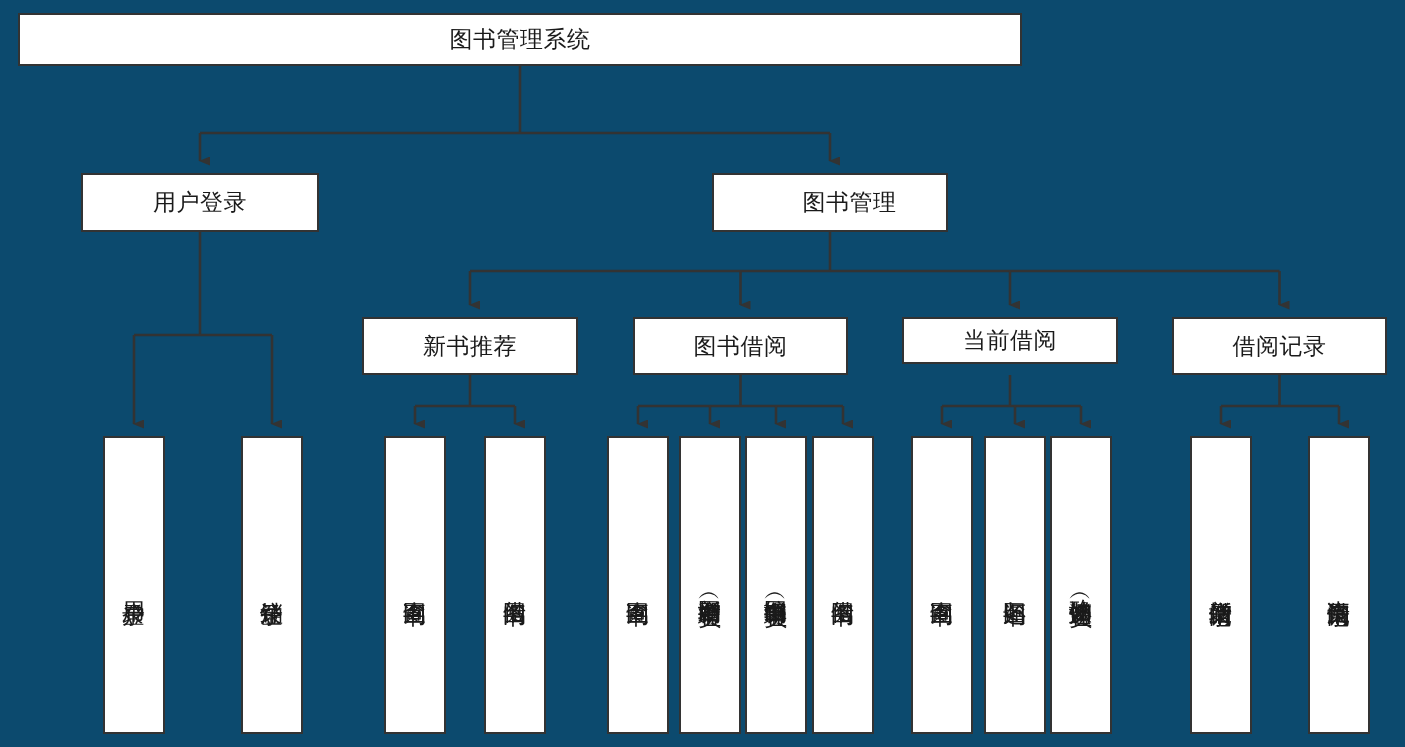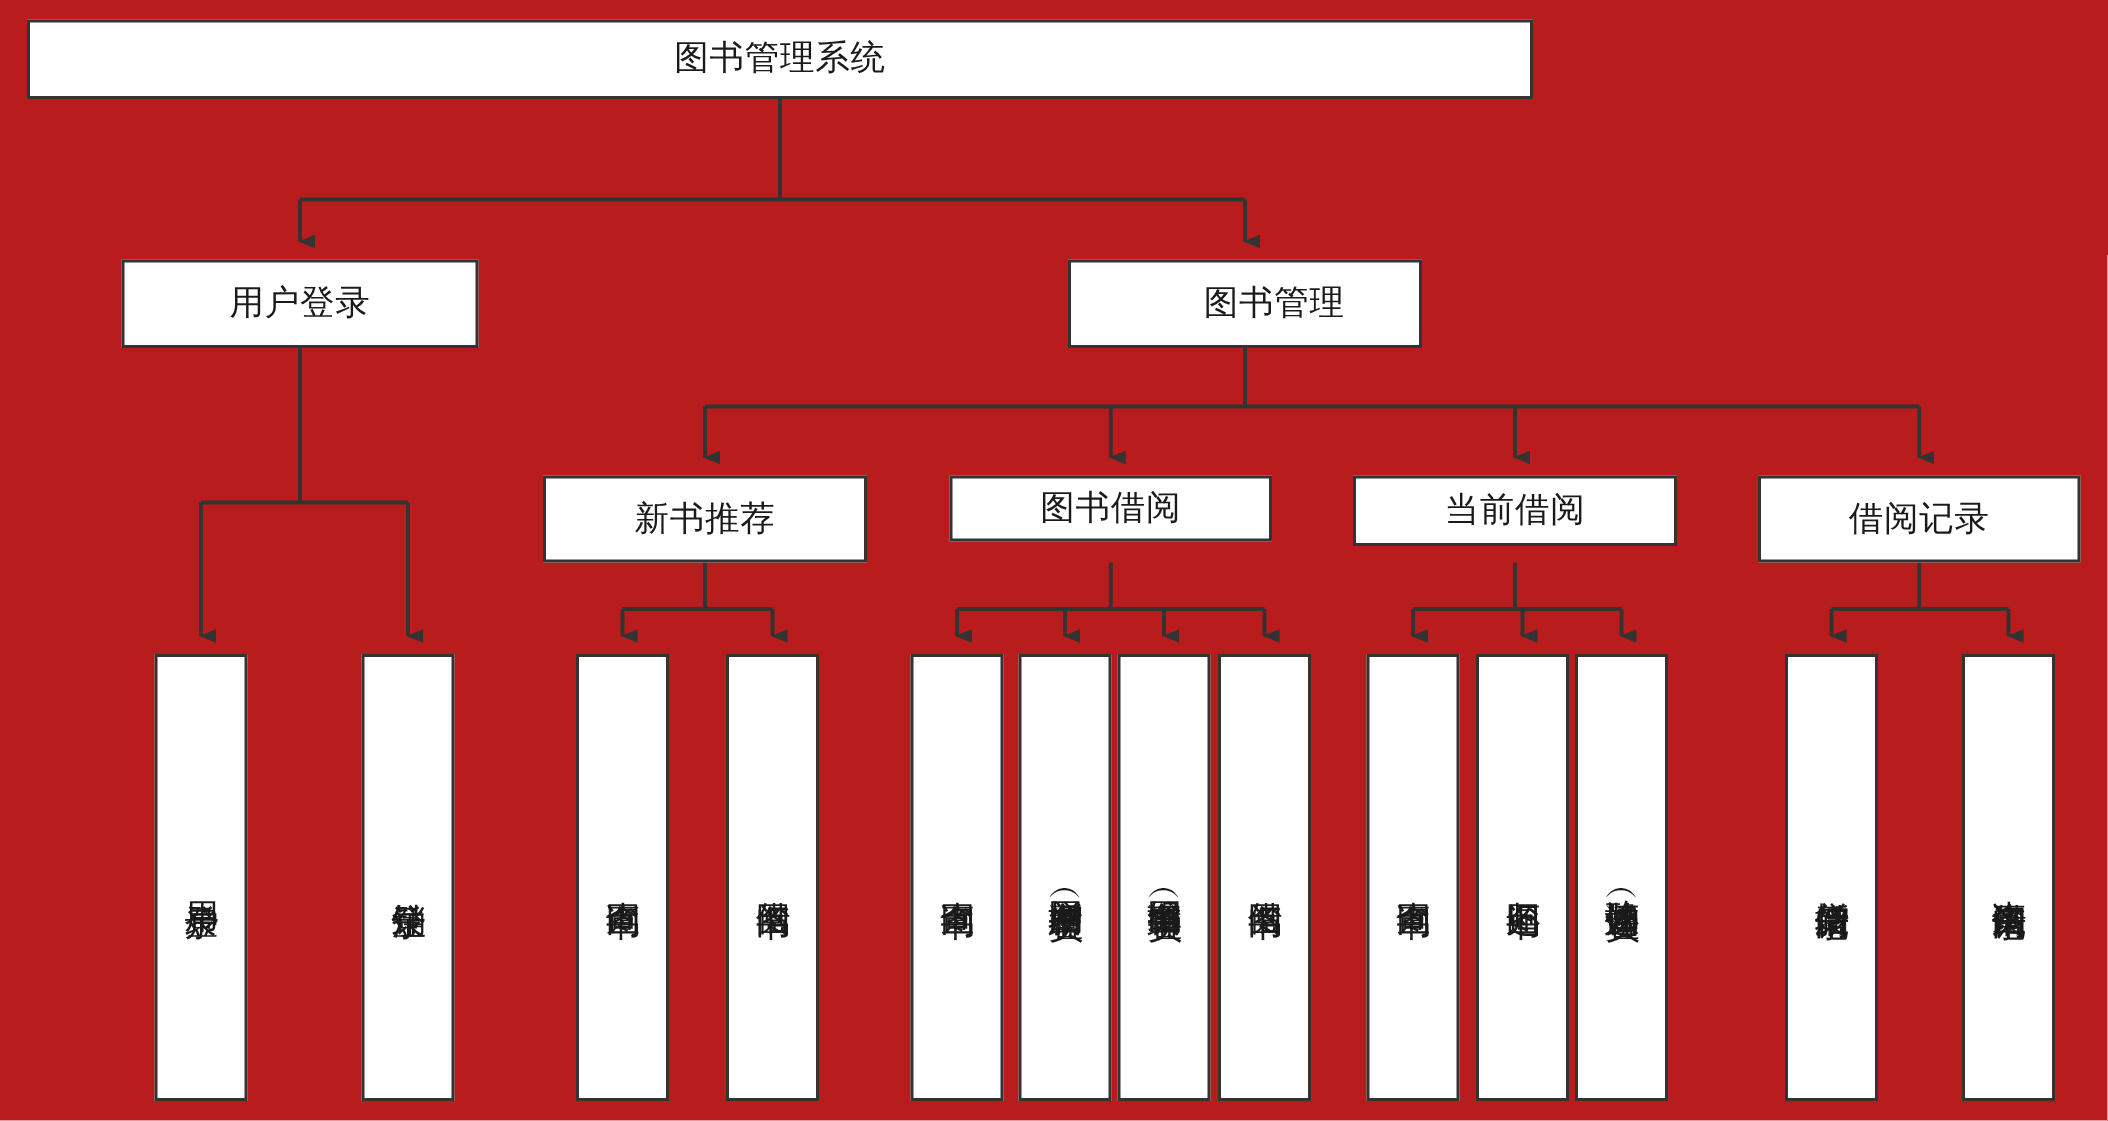--- a/index.html
+++ b/index.html
@@ -7,21 +7,21 @@
     padding: 0;
     background: #ffffff;
   }
   body {
     font-family: "DejaVu Sans", "Liberation Sans", sans-serif;
   }
   #canvas {
     position: relative;
     width: 1405px;
     height: 747px;
-    background: #b91c1c;
+    background: #0c4a6e;
     overflow: hidden;
   }
   #edges {
     position: absolute;
     left: 0;
     top: 0;
     width: 1405px;
     height: 747px;
     pointer-events: none;
   }
@@ -119,21 +119,21 @@
       </div>
       <div class="node horizontal" style="left: 81px; top: 173px; width: 238px; height: 59px;">
         <span class="label">用户登录</span>
       </div>
       <div class="node horizontal" style="left: 712px; top: 173px; width: 236px; height: 59px; padding-left: 39px;">
         <span class="label">图书管理</span>
       </div>
       <div class="node horizontal" style="left: 362px; top: 317px; width: 216px; height: 58px;">
         <span class="label">新书推荐</span>
       </div>
-      <div class="node horizontal" style="left: 633px; top: 317px; width: 215px; height: 44px;">
+      <div class="node horizontal" style="left: 633px; top: 317px; width: 215px; height: 58px;">
         <span class="label">图书借阅</span>
       </div>
       <div class="node horizontal" style="left: 902px; top: 317px; width: 216px; height: 47px;">
         <span class="label">当前借阅</span>
       </div>
       <div class="node horizontal" style="left: 1172px; top: 317px; width: 215px; height: 58px;">
         <span class="label">借阅记录</span>
       </div>
       <div class="node vertical" style="left: 103px; top: 436px; width: 62px; height: 298px;">
         <span class="label">用户登录</span>

